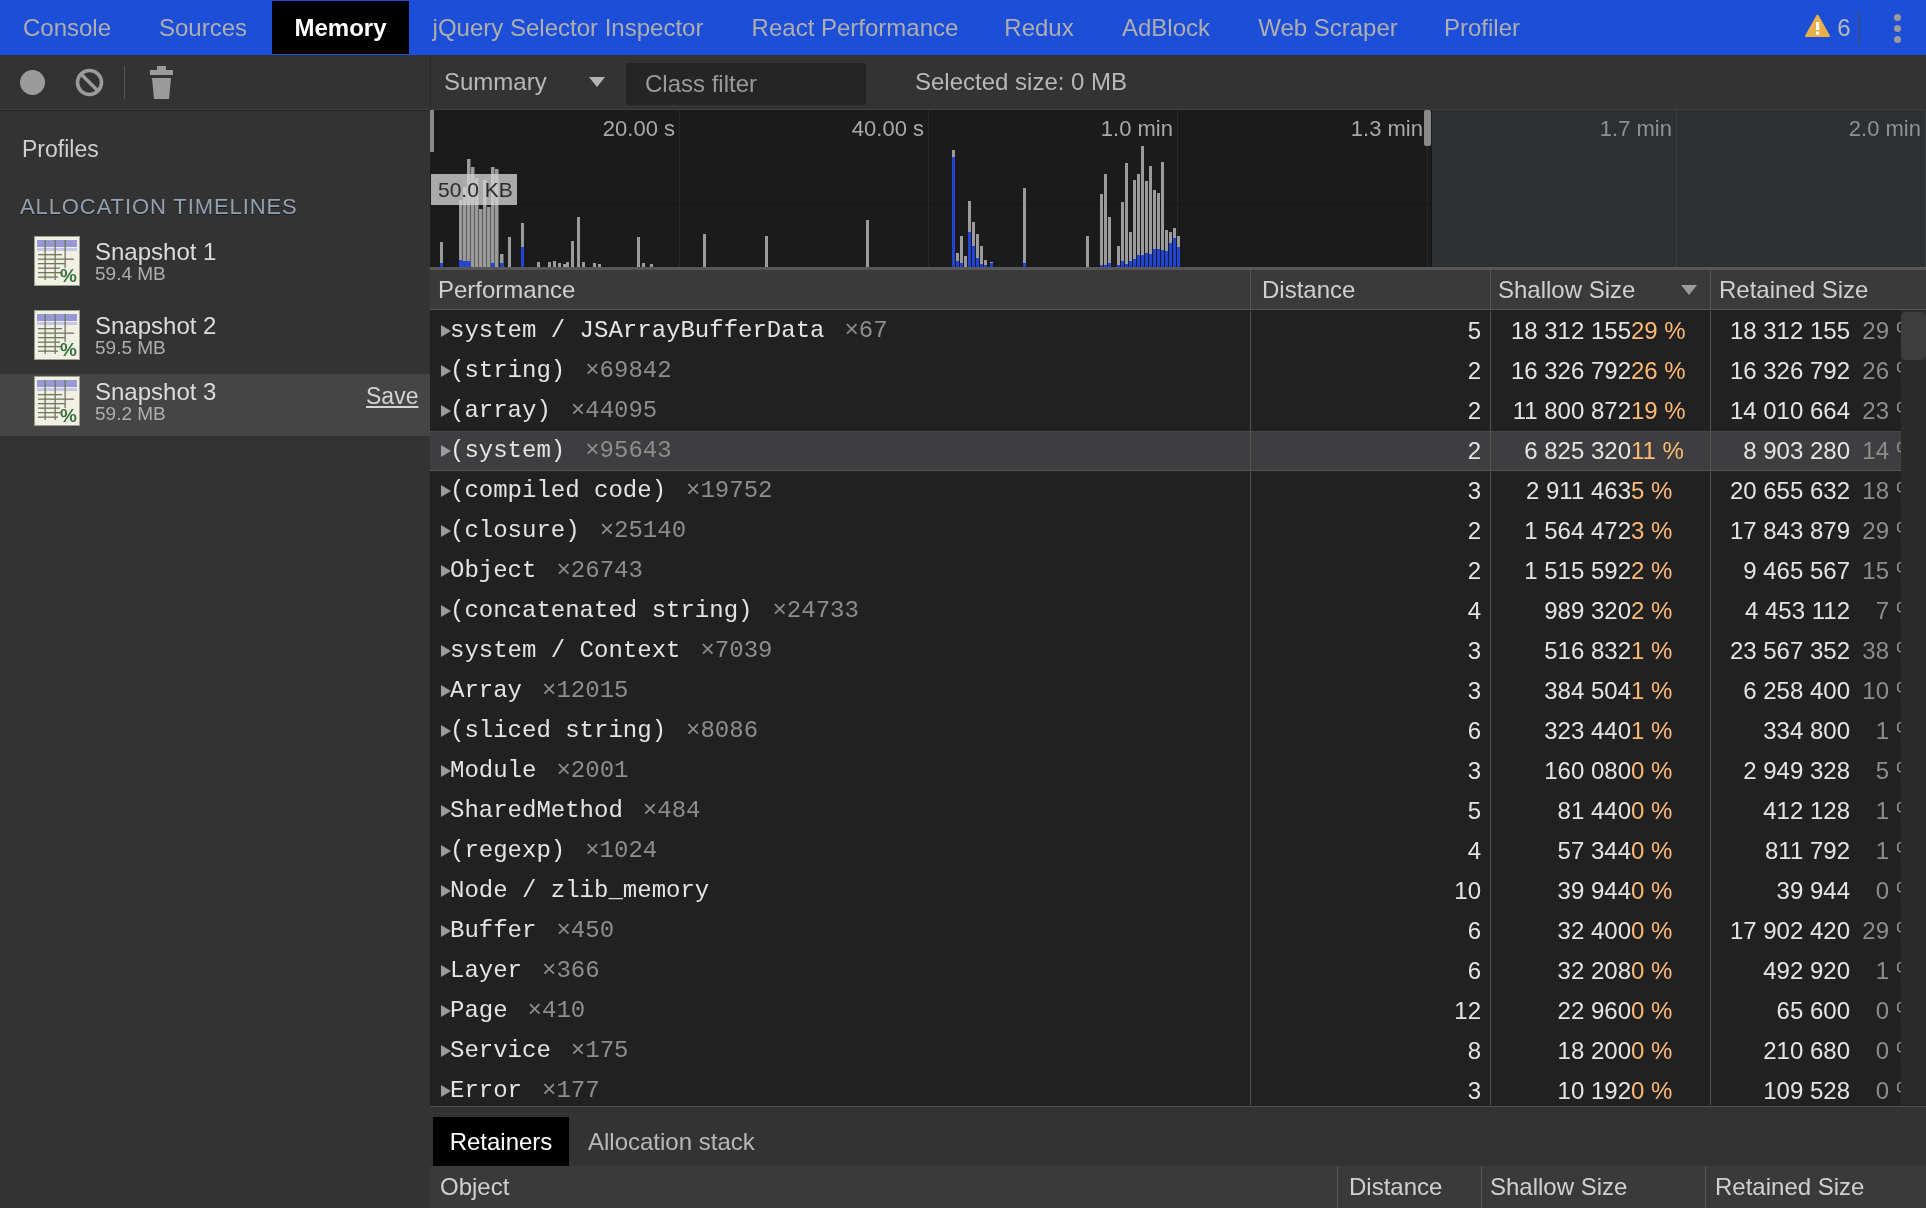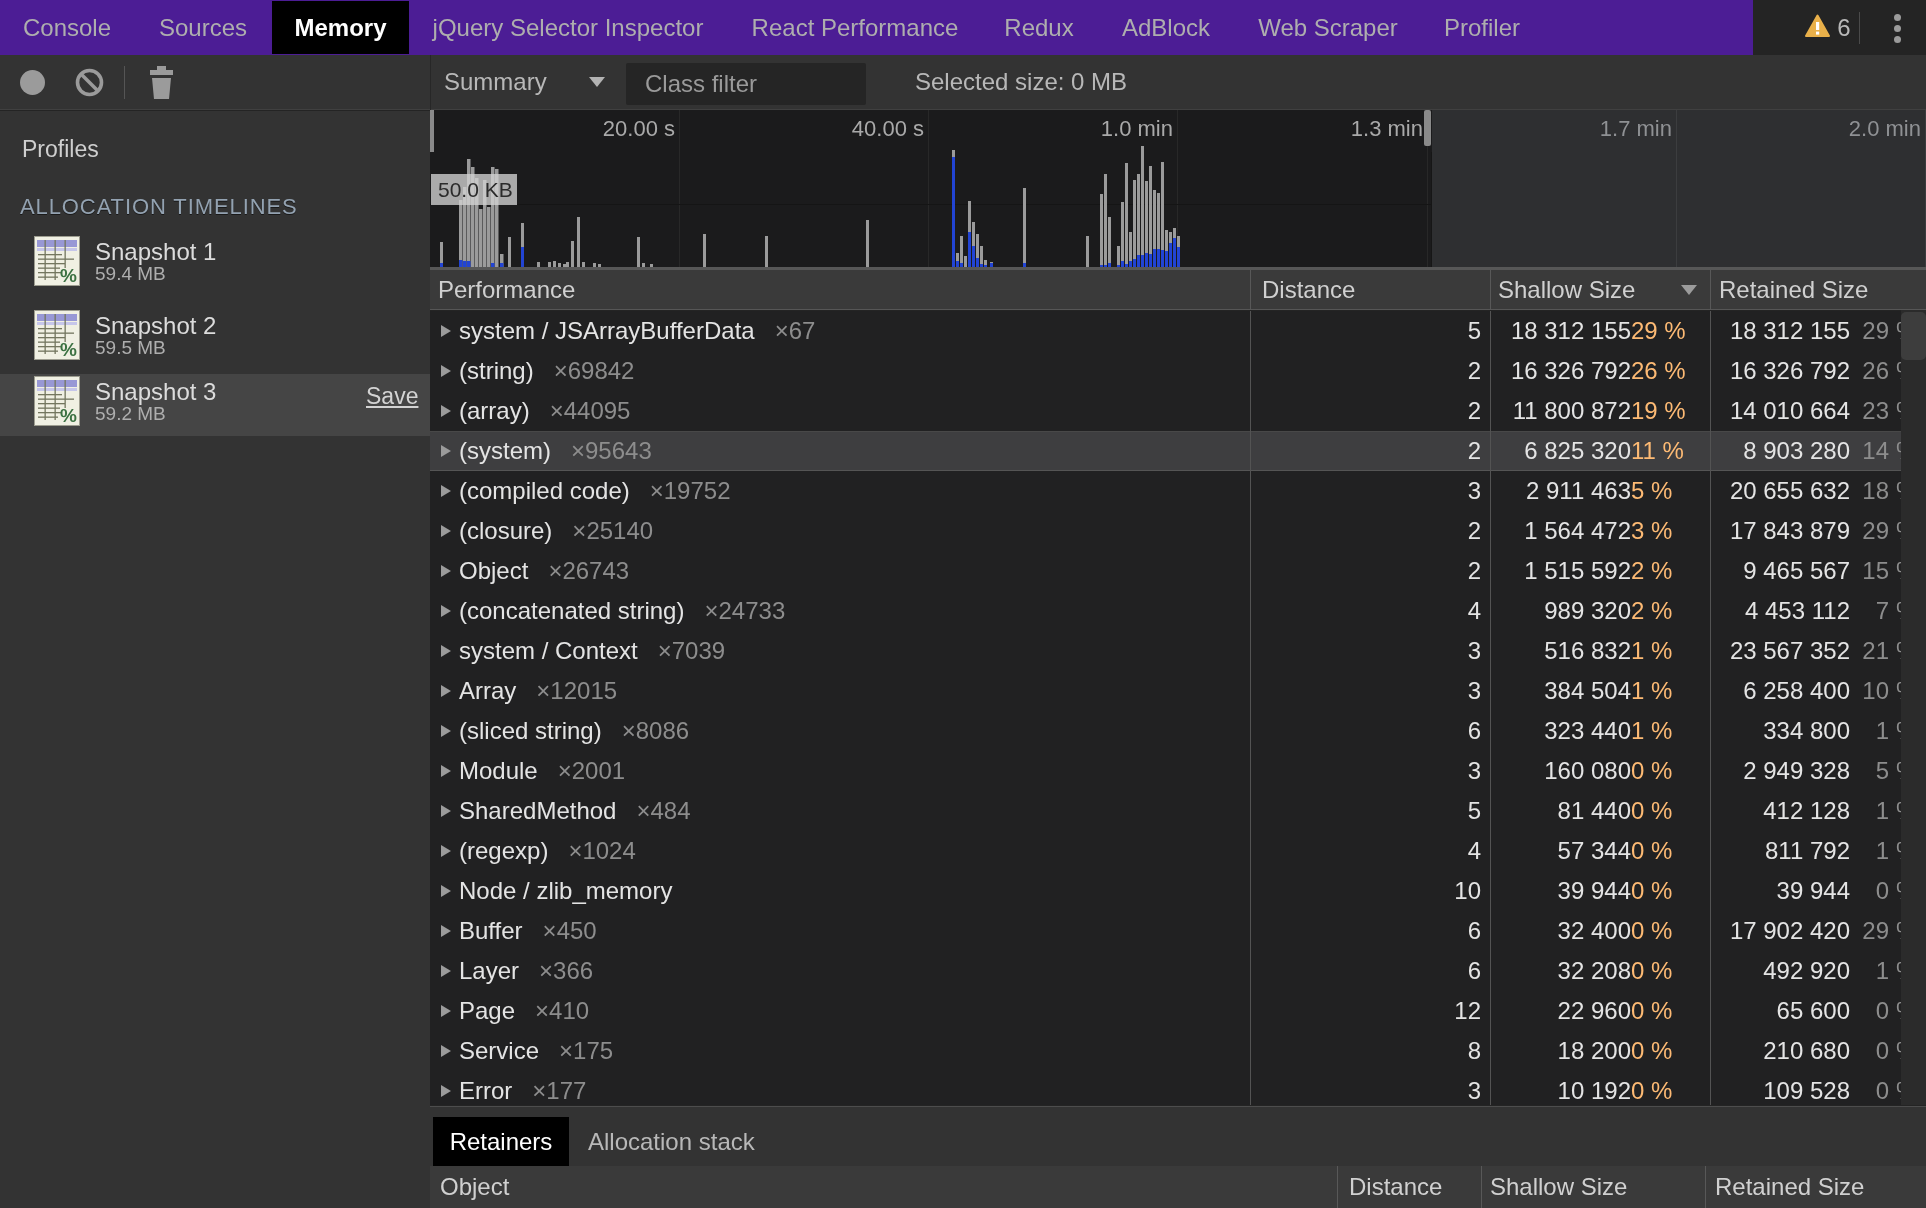--- a/index.html
+++ b/index.html
@@ -1,21 +1,21 @@
 <!DOCTYPE html>
 <html><head>
 <meta charset="utf-8">
 <style>
   * { margin:0; padding:0; box-sizing:border-box; }
   html,body { width:1926px; height:1208px; overflow:hidden; }
   body { font-family:"Liberation Sans", sans-serif; background:#242424; position:relative; }
   .abs { position:absolute; }
 
   
-  #tabbar { position:absolute; left:0; top:0; width:1753px; height:55px; background:#4c1d95; }
+  #tabbar { position:absolute; left:0; top:0; width:1926px; height:55px; background:#1d4ed8; }
   #tabbar .tab { position:absolute; top:0; height:55px; line-height:55px; font-size:24px; color:#aeaeae; transform:translateX(-50%); white-space:nowrap; }
   #memtab { position:absolute; left:272px; top:1px; width:137px; height:53px; background:#000; }
   #memtab span { display:block; text-align:center; line-height:53px; color:#ffffff; font-size:24px;font-weight:bold; }
   .kdot { position:absolute; left:1894px; width:7px; height:7px; border-radius:50%; background:#9b9b9b; }
 
   
   #toolbar { position:absolute; left:0; top:55px; width:1926px; height:55px; background:#333333; border-bottom:1px solid #404040; }
   #tool-sep1 { position:absolute; left:124px; top:11px; width:1px; height:33px; background:#555; }
   #tool-sep2 { position:absolute; left:430px; top:0; width:1px; height:55px; background:#272727; }
   #summary { position:absolute; left:444px; top:0; height:54px; line-height:54px; font-size:24px; color:#b8b8b8; }
@@ -41,21 +41,21 @@
   #gridhead { position:absolute; left:430px; top:270px; width:1496px; height:40px; background:#3a3a3a; border-bottom:1px solid #565656; font-size:24px; color:#d0d0d0; }
   #gridhead .h { position:absolute; top:0; height:40px; line-height:39px; }
   .vsep { position:absolute; top:0; width:1px; background:#585858; }
   #sortarrow { position:absolute; left:1251px; top:15px; width:0; height:0; border-left:8px solid transparent; border-right:8px solid transparent; border-top:10px solid #9b9b9b; }
 
   
   #rows { position:absolute; left:430px; top:311px; width:1496px; height:794px; background:#212122; overflow:hidden; }
   .row { position:absolute; left:0; width:1496px; height:40px; font-size:24px; }
   .row.sel { background:#3e3e40; box-shadow: inset 0 -1px 0 #555, inset 0 1px 0 #484848; }
   .tri { position:absolute; left:11px; top:14px; width:0; height:0; border-left:10px solid #9b9b9b; border-top:6px solid transparent; border-bottom:6px solid transparent; }
-  .cname { position:absolute; left:29px; top:0; line-height:40px; color:#e4e4e4; white-space:nowrap; }
+  .cname { position:absolute; left:20px; top:0; line-height:40px; color:#e4e4e4; white-space:nowrap;font-family:Liberation Mono, monospace; }
   .cnt { color:#8d8d8d; }
   .dist { position:absolute; left:823px; width:228px; top:0; line-height:40px; text-align:right; color:#e4e4e4; }
   .shn { position:absolute; left:1062px; width:139px; top:0; line-height:40px; text-align:right; color:#e4e4e4; }
   .shp { position:absolute; left:1201px; width:65px; top:0; line-height:40px; text-align:left; color:#fdba74; }
   .ren { position:absolute; left:1280px; width:140px; top:0; line-height:40px; text-align:right; color:#e4e4e4; }
   .rep { position:absolute; left:1380px; width:79px; top:0; line-height:40px; text-align:right; color:#8d8d8d; }
   .repp { position:absolute; left:1466px; top:0; line-height:40px; color:#8d8d8d; }
   .rowsep { position:absolute; top:0; width:1px; height:794px; background:#535353; z-index:3; }
 
   
@@ -402,21 +402,21 @@
       <span class="rep">7</span>
       <span class="repp">%</span>
     </div>
 <div class="row" style="top:320px">
       <div class="tri"></div>
       <span class="cname">system / Context<span class="cnt" style="margin-left:20px">×7039</span></span>
       <span class="dist">3</span>
       <span class="shn">516 832</span>
       <span class="shp">1 %</span>
       <span class="ren">23 567 352</span>
-      <span class="rep">21</span>
+      <span class="rep">38</span>
       <span class="repp">%</span>
     </div>
 <div class="row" style="top:360px">
       <div class="tri"></div>
       <span class="cname">Array<span class="cnt" style="margin-left:20px">×12015</span></span>
       <span class="dist">3</span>
       <span class="shn">384 504</span>
       <span class="shp">1 %</span>
       <span class="ren">6 258 400</span>
       <span class="rep">10</span>

